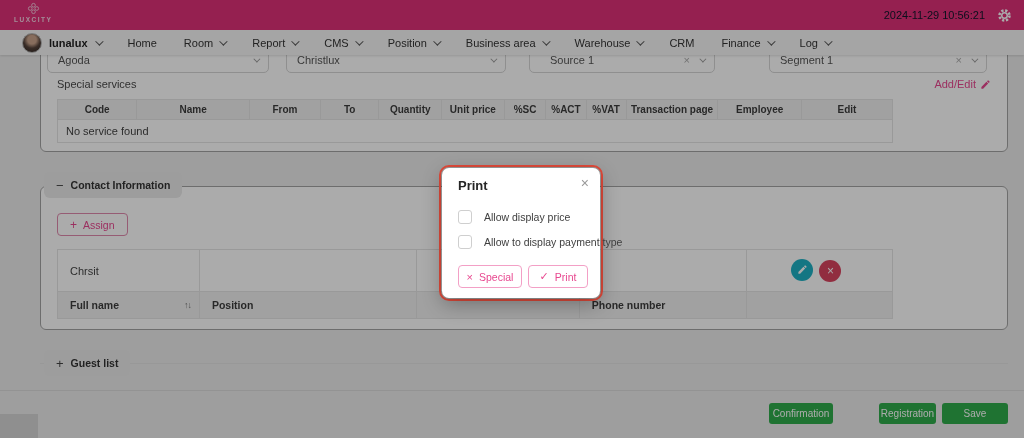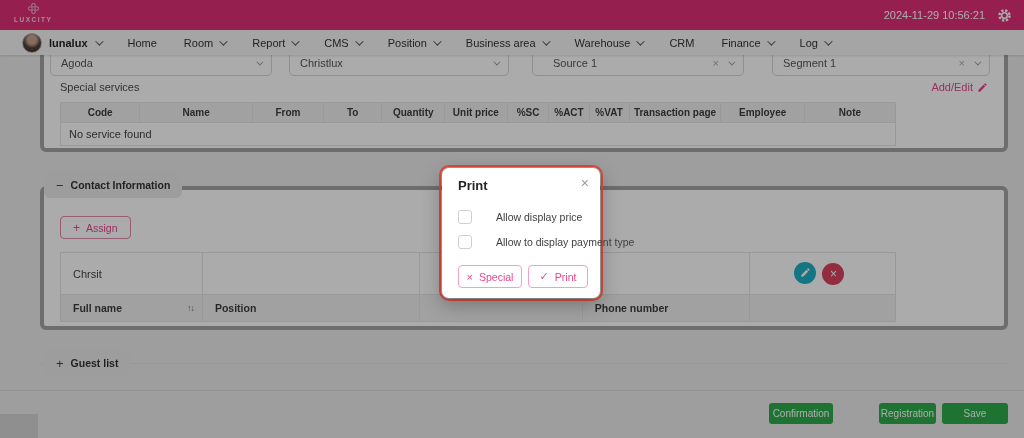--- a/index.html
+++ b/index.html
@@ -8,35 +8,35 @@
     position:relative; width:1024px; height:438px; overflow:hidden;
     font-family:"Liberation Sans", sans-serif; background:#ececec;
   }
   
   .topbar { position:absolute; left:0; top:0; width:1024px; height:30px;
     background:var(--brand,#df3078); z-index:3; display:flex; align-items:center; }
   .logo { position:absolute; left:14px; top:2px; display:flex; flex-direction:column;
     align-items:center; color:#f4d2e2; }
   .logo-text { font-size:6.5px; letter-spacing:1.5px; font-weight:bold; margin-top:1px; }
   .topbar-right { position:absolute; right:12px; top:0; height:30px; display:flex;
-    align-items:center; gap:12px; color:#ffffff; }
+    align-items:center; gap:12px; color:#0f172a; }
   .datetime { font-size:11px; }
   
   .nav { position:absolute; left:0; top:30px; width:1024px; height:25px; background:#f6f6f6;
     z-index:2; display:flex; align-items:center; padding-left:22px; gap:27px;
     box-shadow:0 1px 2px rgba(0,0,0,0.12); }
   .nav-user { display:flex; align-items:center; gap:7px; font-size:11px; font-weight:bold; color:#222; }
   .avatar { width:20px; height:20px; border-radius:50%;
     background:radial-gradient(circle at 50% 32%, #c9a38b 0 28%, #54423a 55%, #2c2421 100%);
     border:1px solid #b5b5b5; }
   .nav-item { display:flex; align-items:center; gap:6px; font-size:11px; color:#333; cursor:pointer; }
   .caret { width:6px; height:6px; border-right:1.6px solid #555; border-bottom:1.6px solid #555;
     transform:rotate(45deg) translateY(-2px); display:inline-block; }
   
-  .card { position:absolute; background:#fff; border:4px solid #a3a3a3; border-radius:6px; }
+  .card { position:absolute; background:#fff; border:1px solid #a3a3a3; border-radius:6px; }
   .card1 { left:40px; top:44px; width:968px; height:108px; }
   .card2 { left:40px; top:186px; width:968px; height:144px; }
   
   .sel { position:absolute; top:2px; height:26px; border:1px solid #d5d5d5; border-radius:5px;
     background:#fff; font-size:11px; color:#555; display:flex; align-items:center;
     padding:0 26px 0 10px; }
   .sel .caret { position:absolute; right:10px; border-color:#999; width:5px; height:5px; }
   .sel .clear-x { position:absolute; right:24px; color:#aaa; font-size:11px; }
   .section-label { position:absolute; left:16px; top:33px; font-size:11px; color:#4a4a4a; }
   .addedit { position:absolute; right:16px; top:33px; font-size:11px; color:var(--accent,#e8478f);
@@ -73,21 +73,21 @@
     cursor:pointer; padding:0; text-align:center; }
   .corner-box { position:absolute; left:0; top:414px; width:38px; height:24px; background:#d6d6d6; }
   
   .overlay { position:absolute; inset:0; background:rgba(0,0,0,0.33); z-index:50; }
   .modal-ring { position:absolute; left:439px; top:165px; z-index:100;
     border:2px solid var(--ring,#e14b3b); border-radius:10px; padding:1px; }
   .modal { width:158px; height:130px; background:#fff; border-radius:7px; position:relative;
     box-shadow:0 6px 20px rgba(0,0,0,0.3); }
   .modal-title { position:absolute; left:16px; top:10px; font-size:13px; font-weight:bold; color:#262626; }
   .modal-close { position:absolute; right:11px; top:7px; font-size:14px; color:#999; cursor:pointer; }
-  .cb-row { position:absolute; left:16px; display:flex; align-items:center; gap:24px; }
+  .cb-row { position:absolute; left:16px; display:flex; align-items:center; gap:12px; }
   .cb { width:14px; height:14px; border:1px solid #cfcfcf; border-radius:3px; background:#fff; cursor:pointer; flex:0 0 auto; }
   .cb-label { font-size:10.5px; color:#404040; white-space:nowrap; }
   .modal-btn { position:absolute; top:97px; height:23px; background:#fff;
     border:1px solid #f3a0c6; border-radius:4px; color:var(--accent,#ec4d95);
     font-size:10.5px; display:flex; align-items:center; justify-content:center; gap:6px; cursor:pointer; }
   .mb-cancel { left:16px; width:64px; }
   .mb-print { left:86px; width:60px; }
   .icon-glyph { font-size:11px; }
 </style>
 </head>
@@ -164,21 +164,21 @@
 
   <div class="card card1">
     <div class="sel" style="left:6px; width:222px;">
       <span>Agoda</span>
       <span class="caret"></span>
     </div>
     <div class="sel" style="left:245px; width:220px;">
       <span>Christlux</span>
       <span class="caret"></span>
     </div>
-    <div class="sel" style="left:488px; width:212px;padding-left:20px;">
+    <div class="sel" style="left:488px; width:186px;padding-left:20px;">
       <span>Source 1</span>
       <span class="clear-x">×</span>
       <span class="caret"></span>
     </div>
     <div class="sel" style="left:728px; width:218px;">
       <span>Segment 1</span>
       <span class="clear-x">×</span>
       <span class="caret"></span>
     </div>
 
@@ -211,21 +211,21 @@
         <th>Name</th>
         <th>From</th>
         <th>To</th>
         <th>Quantity</th>
         <th>Unit price</th>
         <th>%SC</th>
         <th>%ACT</th>
         <th>%VAT</th>
         <th>Transaction page</th>
         <th>Employee</th>
-        <th>Note</th>
+        <th>Edit</th>
       </tr>
       <tr>
         <td colspan="12">No service found</td>
       </tr>
     </tbody>
       </table>
   </div>
 
   <div class="chip" style="left:44px; top:172px;">
     <span class="sym">−</span>

